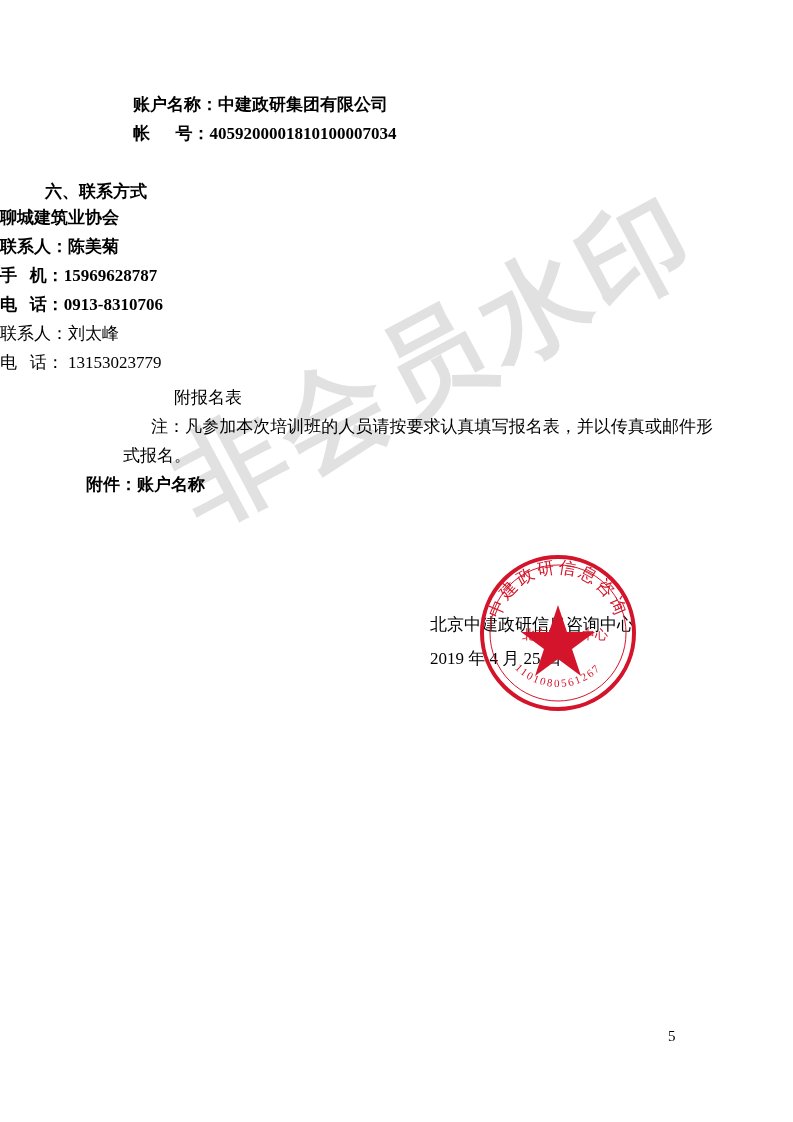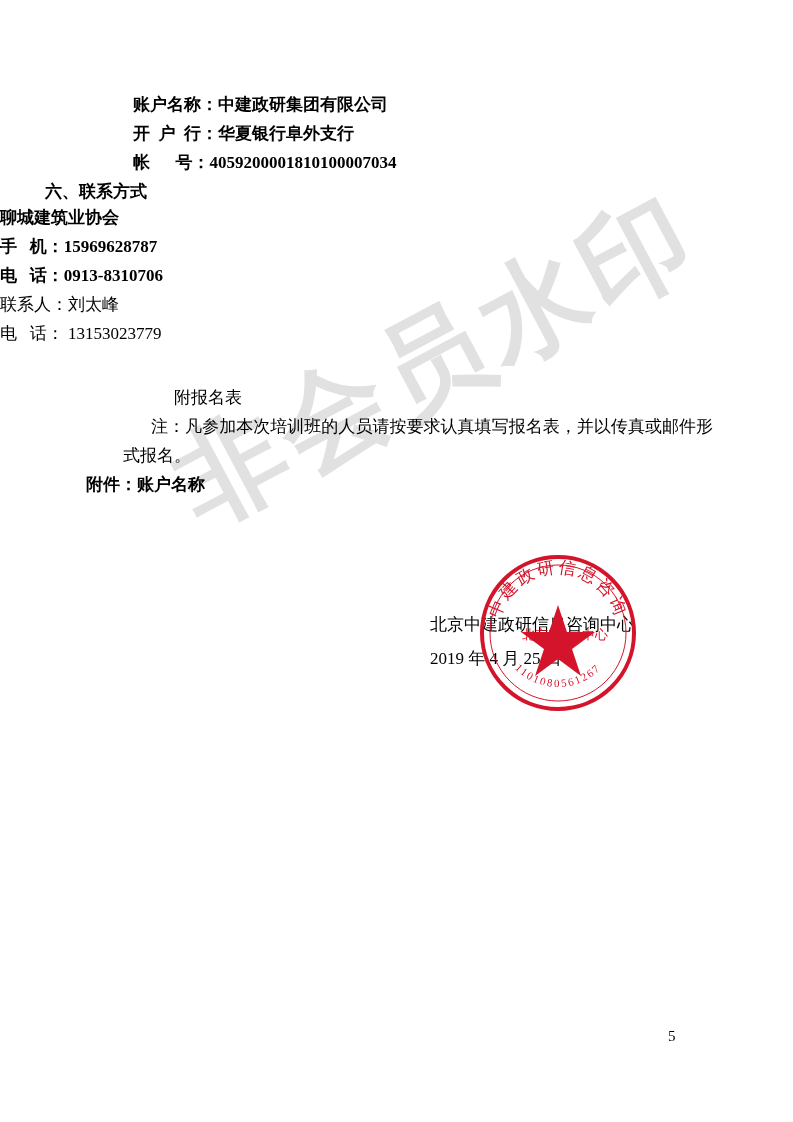--- a/index.html
+++ b/index.html
@@ -104,30 +104,30 @@
 <body>
 
 <div class="page">
 
   <div class="watermark">非会员水印</div>
 
   <div class="content">
 
     <div class="block-bank">
       <div class="line indent-1">账户名称：中建政研集团有限公司</div>
-      <div class="line indent-1">开  户  行：华夏银行阜外支行</div>
       <div class="line indent-1">帐      号：4059200001810100007034</div>
     </div>
 
     <div class="block-contact-head">
       <div class="line indent-sec bold">六、联系方式</div>
     </div>
 
     <div class="block-contact">
       <div class="line indent-2 bold">聊城建筑业协会</div>
+      <div class="line indent-2 bold">联系人：陈美菊</div>
       <div class="line indent-2 bold">手   机：15969628787</div>
       <div class="line indent-2 bold">电   话：0913-8310706</div>
       <div class="line indent-2">联系人：刘太峰</div>
       <div class="line indent-2">电   话： 13153023779</div>
     </div>
 
     <div class="block-note">
       <div class="line indent-1">附报名表</div>
       <div class="para">注：凡参加本次培训班的人员请按要求认真填写报名表，并以传真或邮件形式报名。</div>
       <div class="line indent-sec bold">附件：账户名称</div>

